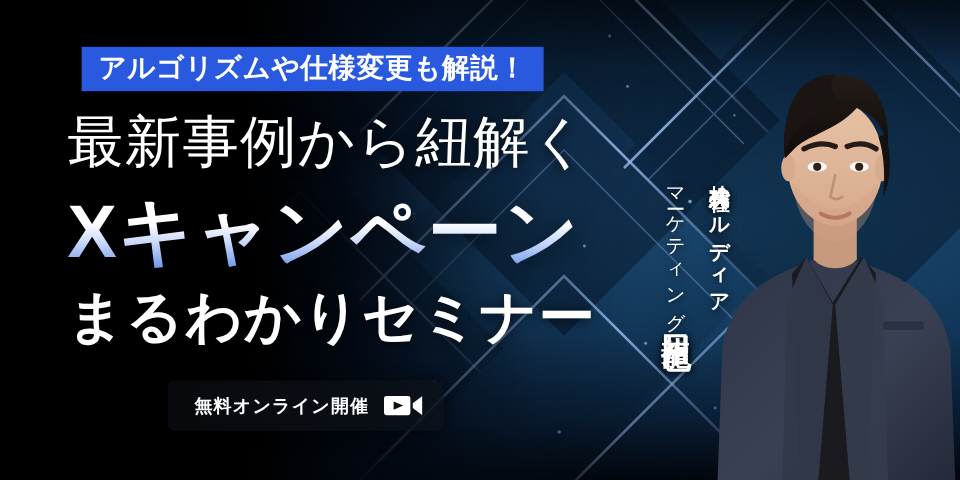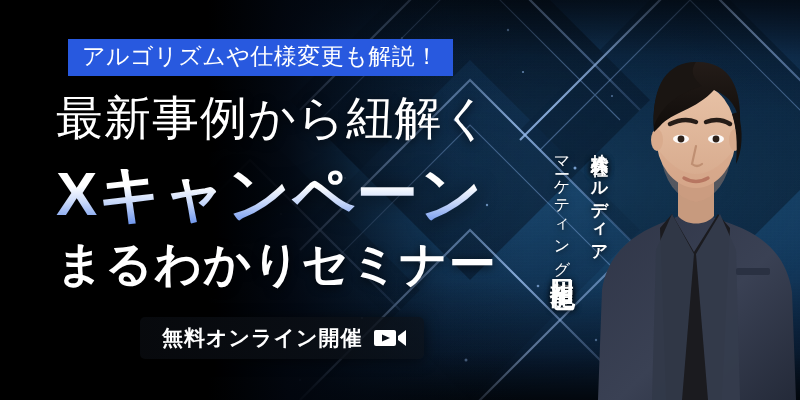--- a/index.html
+++ b/index.html
@@ -70,21 +70,21 @@
   }
 
   .badge {
     position: absolute;
     left: 68px;
     top: 39px;
     padding: 5px 14px 7px 14px;
     background: #2859df;
     color: #ffffff;
     font-size: 23px;
-    font-weight: 400;
+    font-weight: 700;
     letter-spacing: .5px;
     line-height: 1.1;
     white-space: nowrap;
   }
 
   .head1 {
     position: absolute;
     left: 56px;
     top: 92px;
     font-size: 47px;
@@ -135,21 +135,21 @@
     padding: 0 18px 0 22px;
     display: flex;
     align-items: center;
     gap: 12px;
     border-radius: 5px;
     background: linear-gradient(90deg, rgba(8,10,14,0.93) 0%, rgba(10,14,20,0.88) 55%, rgba(12,18,26,0.72) 100%);
     box-shadow: 0 2px 14px rgba(0,0,0,.55);
   }
   .pill-label {
     color: #ffffff;
-    font-size: 21px;
+    font-size: 15px;
     font-weight: 700;
     letter-spacing: 1px;
     white-space: nowrap;
   }
   .vid-icon {
     display: inline-flex;
     align-items: center;
   }
 
   

